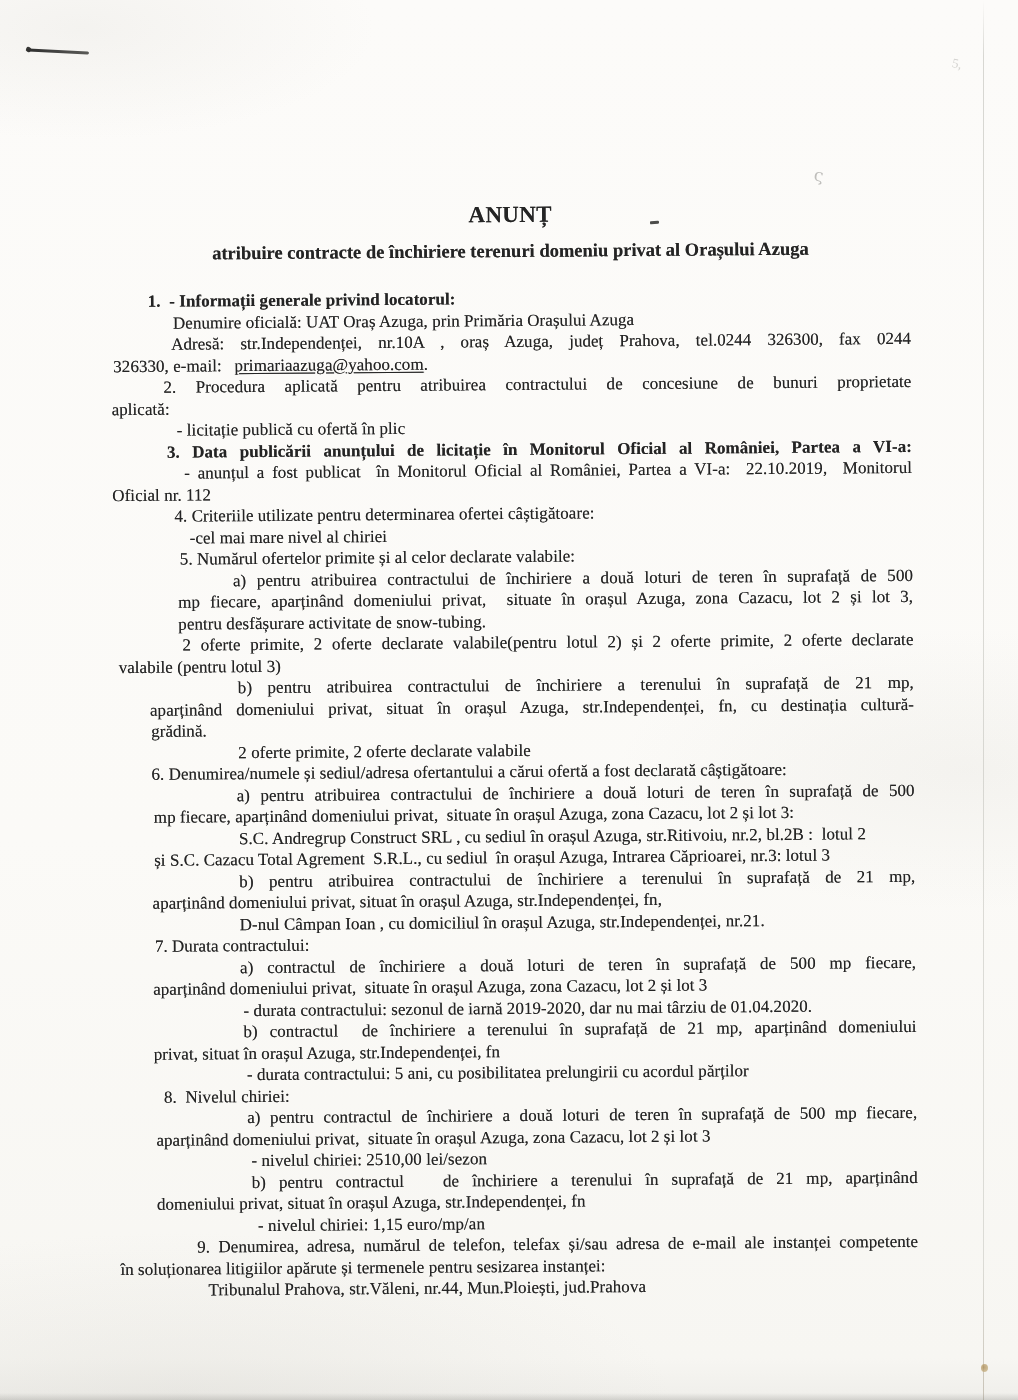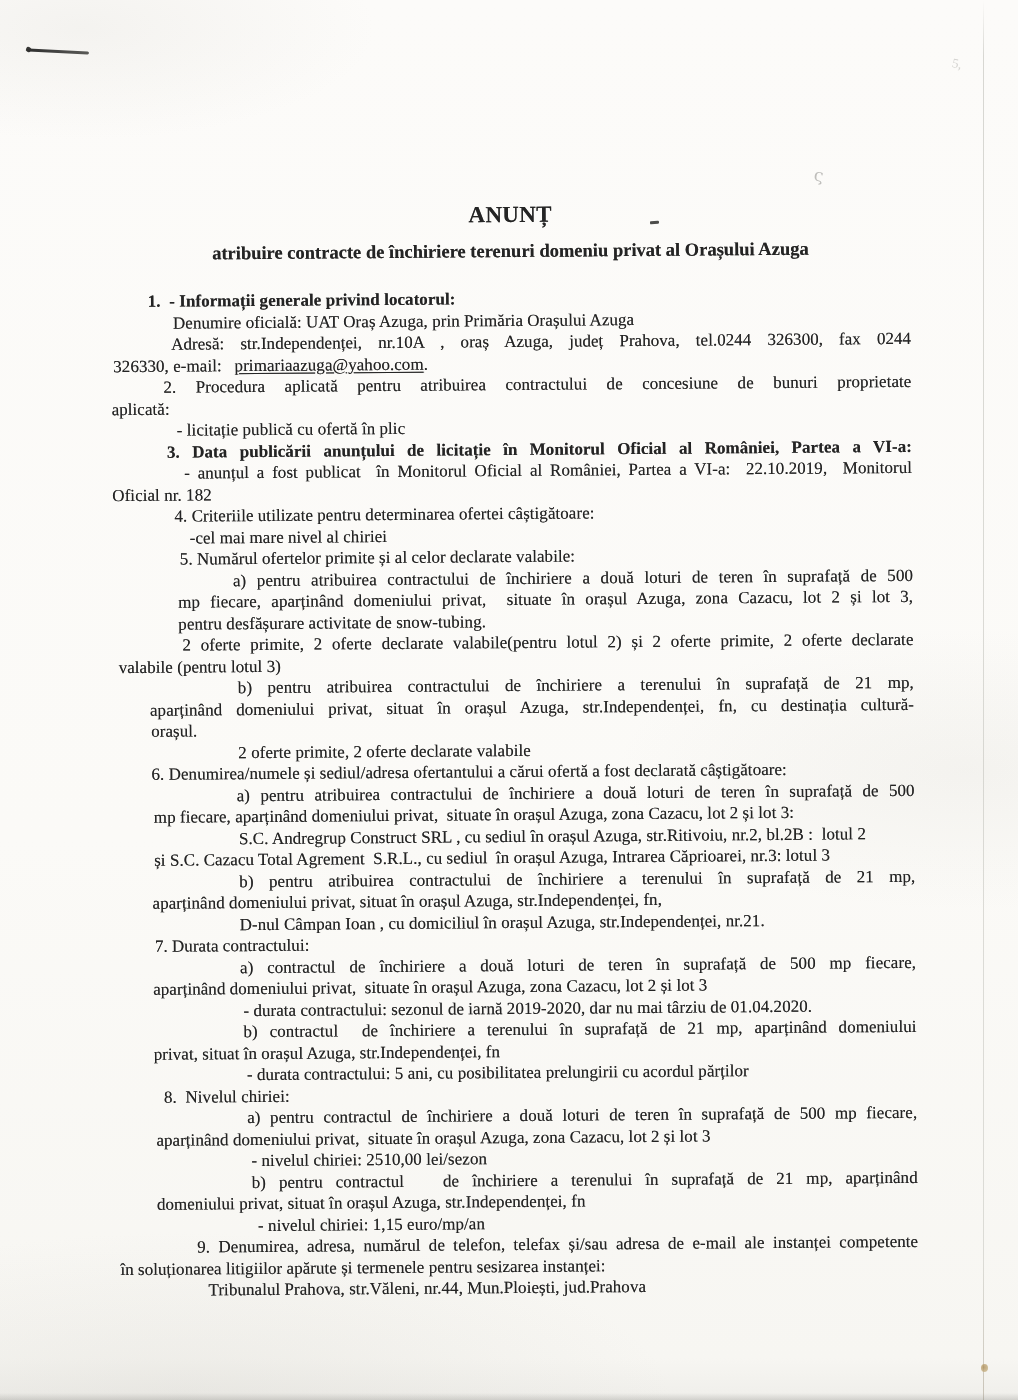--- a/index.html
+++ b/index.html
@@ -93,32 +93,32 @@
   <div class="body-block">
       <div class="line bold" style="padding-left: 37px;"><span>1.&nbsp; - Informații generale privind locatorul:</span></div>
       <div class="line" style="padding-left: 62px;"><span>Denumire oficială: UAT Oraș Azuga, prin Primăria Orașului Azuga</span></div>
       <div class="line just" style="padding-left: 60px;"><span>Adresă: str.Independenței, nr.10A , oraș Azuga, județ Prahova, tel.0244 326300, fax 0244</span></div>
       <div class="line" style="padding-left: 2px;"><span>326330, e-mail:&nbsp;&nbsp; </span><span class="email">primariaazuga@yahoo.com</span><span>.</span></div>
       <div class="line just" style="padding-left: 52px;"><span>2. Procedura aplicată pentru atribuirea contractului de concesiune de bunuri proprietate</span></div>
       <div class="line" style="padding-left: 0px;"><span>aplicată:</span></div>
       <div class="line" style="padding-left: 65px;"><span>- licitație publică cu ofertă în plic</span></div>
       <div class="line bold just" style="padding-left: 55px;"><span>3. Data publicării anunțului de licitație în Monitorul Oficial al României, Partea a VI-a:</span></div>
       <div class="line just" style="padding-left: 72px;"><span>- anunțul a fost publicat&nbsp; în Monitorul Oficial al României, Partea a VI-a:&nbsp; 22.10.2019,&nbsp; Monitorul</span></div>
-      <div class="line" style="padding-left: 0px;"><span>Oficial nr. 182</span></div>
+      <div class="line" style="padding-left: 0px;"><span>Oficial nr. 112</span></div>
       <div class="line" style="padding-left: 62px;"><span>4. Criteriile utilizate pentru determinarea ofertei câștigătoare:</span></div>
       <div class="line" style="padding-left: 77px;"><span>-cel mai mare nivel al chiriei</span></div>
       <div class="line" style="padding-left: 67px;"><span>5. Numărul ofertelor primite și al celor declarate valabile:</span></div>
       <div class="line just" style="padding-left: 120px;"><span>a) pentru atribuirea contractului de închiriere a două loturi de teren în suprafață de 500</span></div>
       <div class="line just" style="padding-left: 65px;"><span>mp fiecare, aparținând domeniului privat,&nbsp; situate în orașul Azuga, zona Cazacu, lot 2 și lot 3,</span></div>
       <div class="line" style="padding-left: 65px;"><span>pentru desfășurare activitate de snow-tubing.</span></div>
       <div class="line just" style="padding-left: 69px;"><span>2 oferte primite, 2 oferte declarate valabile(pentru lotul 2) și 2 oferte primite, 2 oferte declarate</span></div>
       <div class="line" style="padding-left: 5px;"><span>valabile (pentru lotul 3)</span></div>
       <div class="line just" style="padding-left: 124px;"><span>b) pentru atribuirea contractului de închiriere a terenului în suprafață de 21 mp,</span></div>
       <div class="line just" style="padding-left: 36px;"><span>aparținând domeniului privat, situat în orașul Azuga, str.Independenței, fn, cu destinația cultură-</span></div>
-      <div class="line" style="padding-left: 37px;"><span>orașul.</span></div>
+      <div class="line" style="padding-left: 37px;"><span>grădină.</span></div>
       <div class="line" style="padding-left: 124px;"><span>2 oferte primite, 2 oferte declarate valabile</span></div>
       <div class="line" style="padding-left: 37px;"><span>6. Denumirea/numele și sediul/adresa ofertantului a cărui ofertă a fost declarată câștigătoare:</span></div>
       <div class="line just" style="padding-left: 122px;"><span>a) pentru atribuirea contractului de închiriere a două loturi de teren în suprafață de 500</span></div>
       <div class="line" style="padding-left: 39px;"><span>mp fiecare, aparținând domeniului privat,&nbsp; situate în orașul Azuga, zona Cazacu, lot 2 și lot 3:</span></div>
       <div class="line" style="padding-left: 124px;"><span>S.C. Andregrup Construct SRL , cu sediul în orașul Azuga, str.Ritivoiu, nr.2, bl.2B :&nbsp; lotul 2</span></div>
       <div class="line" style="padding-left: 39px;"><span>și S.C. Cazacu Total Agrement&nbsp; S.R.L., cu sediul&nbsp; în orașul Azuga, Intrarea Căprioarei, nr.3: lotul 3</span></div>
       <div class="line just" style="padding-left: 124px;"><span>b) pentru atribuirea contractului de închiriere a terenului în suprafață de 21 mp,</span></div>
       <div class="line" style="padding-left: 37px;"><span>aparținând domeniului privat, situat în orașul Azuga, str.Independenței, fn,</span></div>
       <div class="line" style="padding-left: 124px;"><span>D-nul Câmpan Ioan , cu domiciliul în orașul Azuga, str.Independenței, nr.21.</span></div>
       <div class="line" style="padding-left: 39px;"><span>7. Durata contractului:</span></div>

